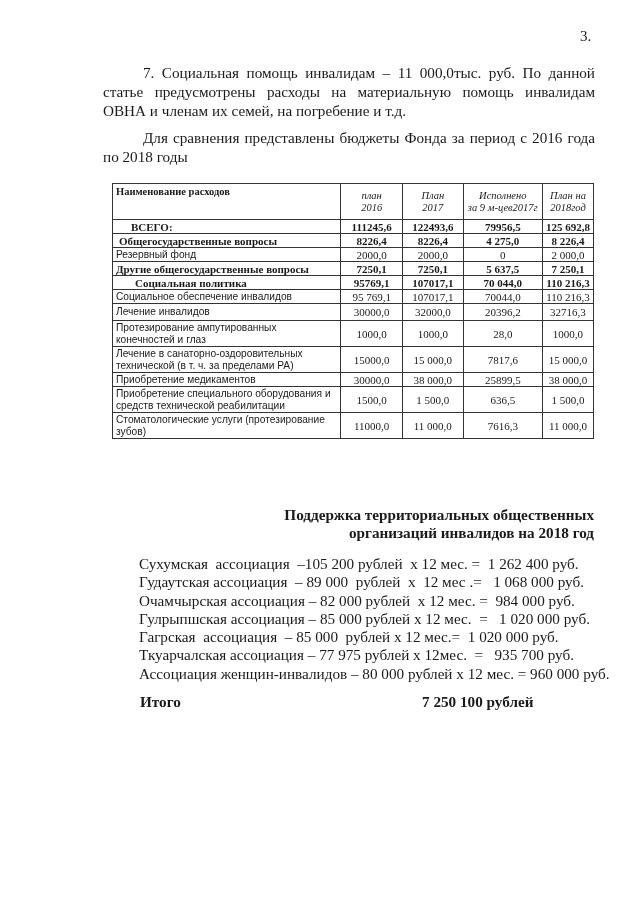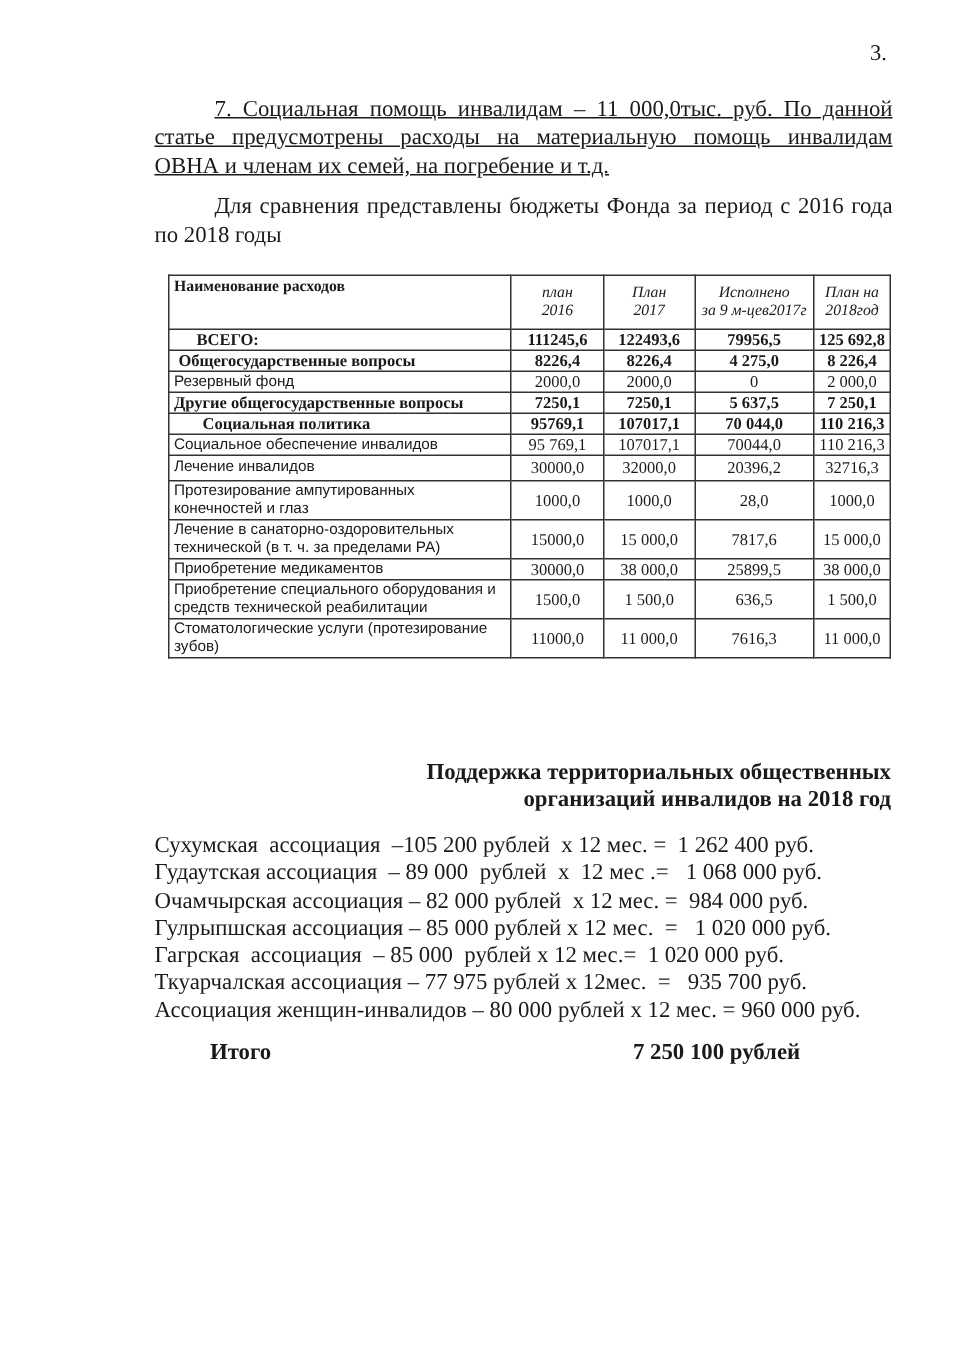--- a/index.html
+++ b/index.html
@@ -1,41 +1,41 @@
 <!DOCTYPE html>
 <html><head>
 <meta charset="utf-8">
 <style>
   html, body { margin: 0; padding: 0; background: #ffffff; }
   body { width: 640px; height: 905px; position: relative; overflow: hidden;
          font-family: "Liberation Serif", "DejaVu Serif", serif; color: #1a1a1a; }
   .page-num { position: absolute; left: 580px; top: 28px; font-size: 15px; }
   .para { position: absolute; left: 103px; width: 492px; font-size: 15.2px; line-height: 19px; text-align: justify; }
   .para .indent { display: inline-block; width: 40px; }
-  #p1 { top: 63px; text-decoration: underline; }
+  #p1 { top: 63px; }
   #p2 { top: 128px; }
   table.budget { position: absolute; left: 112px; top: 183px; width: 482px; border-collapse: collapse;
                  font-family: "Liberation Sans", "DejaVu Sans", sans-serif; font-size: 10.2px; line-height: 12px; }
   table.budget td, table.budget th { border: 1px solid #333; padding: 0 3px; vertical-align: middle; }
   table.budget th { font-weight: normal; }
   table.budget th.name { text-align: left; vertical-align: top; font-weight: bold;
                          font-family: "Liberation Serif", serif; font-size: 10.5px; padding-top: 2px; }
   table.budget th.num { font-family: "Liberation Serif", serif; font-style: italic; text-align: center; font-size: 10.5px; }
   col.c1 { width: 231px; } col.c2 { width: 62px; } col.c3 { width: 61px; } col.c4 { width: 80px; } col.c5 { width: 48px; }
   table.budget td.num { text-align: center; font-family: "Liberation Serif", serif; font-size: 11px; white-space: nowrap; }
   table.budget tr.bold td { font-weight: bold; font-family: "Liberation Serif", serif; font-size: 11px; }
   table.budget tr.bold td.label { padding-left: 6px; }
   table.budget tr.total td.label { padding-left: 18px; margin-left: 32px; }
   table.budget tr.h1 td { height: 13px; }
   table.budget tr.h2 td { height: 25px; }
   table.budget tr.head th { height: 33px; }
   .subtitle { position: absolute; left: 112px; width: 482px; top: 506px; text-align: right;
               font-weight: bold; font-size: 15.2px; line-height: 18px; }
   .assoc { position: absolute; left: 103px; top: 555px; font-size: 15.2px; line-height: 18.3px; }
-  .assoc div { white-space: pre; }
+  .assoc div { white-space: pre; margin-left: 36px; }
   .total-label { position: absolute; left: 140px; top: 693px; font-weight: bold; font-size: 15.2px; }
   .total-value { position: absolute; left: 422px; top: 693px; font-weight: bold; font-size: 15.2px; }
 </style>
 </head>
 <body>
 
 <div class="page-num">3.</div>
 
 <div class="para" id="p1">
   <span class="indent"></span><span>7. Социальная помощь инвалидам – 11 000,0тыс. руб. По данной статье предусмотрены расходы на материальную помощь инвалидам ОВНА и членам  их семей, на погребение и т.д.</span>

